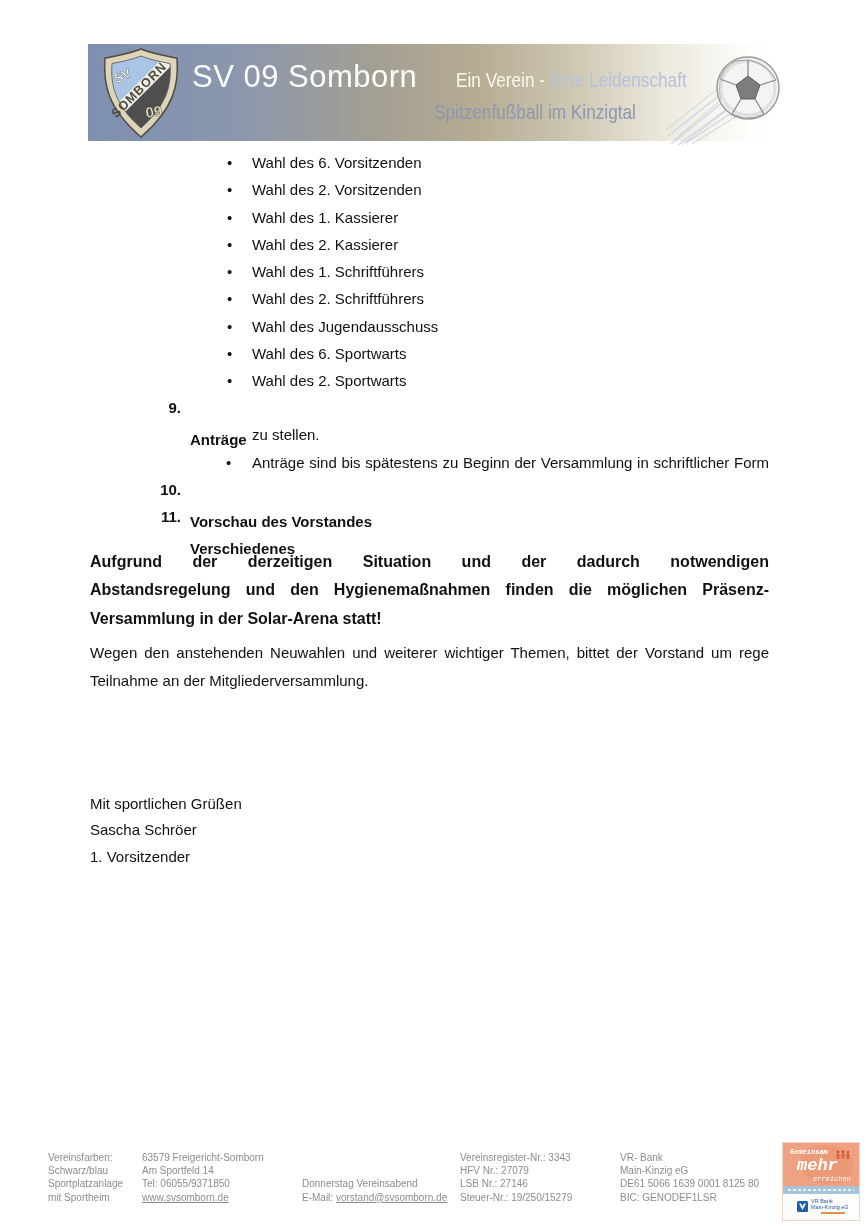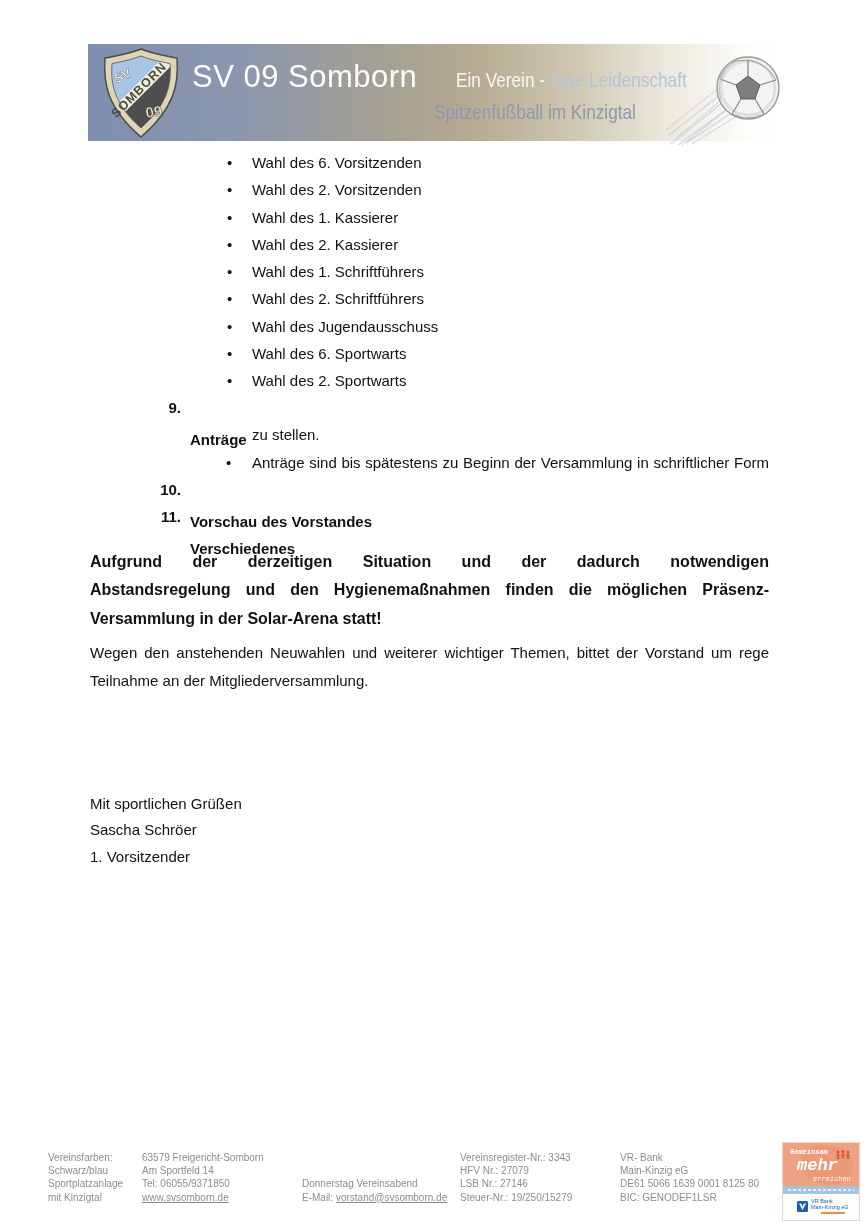--- a/index.html
+++ b/index.html
@@ -167,21 +167,21 @@
     <div>Mit sportlichen Grüßen</div>
     <div>Sascha Schröer</div>
     <div>1. Vorsitzender</div>
   </div>
 
   <div class="footer">
     <div class="fcol fc1">
       <div>Vereinsfarben:</div>
       <div>Schwarz/blau</div>
       <div>Sportplatzanlage</div>
-      <div>mit Kinzigtal</div>
+      <div>mit Sportheim</div>
     </div>
     <div class="fcol fc2">
       <div>63579 Freigericht-Somborn</div>
       <div>Am Sportfeld 14</div>
       <div>Tel: 06055/9371850</div>
       <div><a class="flink">www.svsomborn.de</a></div>
     </div>
     <div class="fcol fc3">
       <div>Donnerstag Vereinsabend</div>
       <div><span>E-Mail: </span><a class="flink">vorstand@svsomborn.de</a></div>

